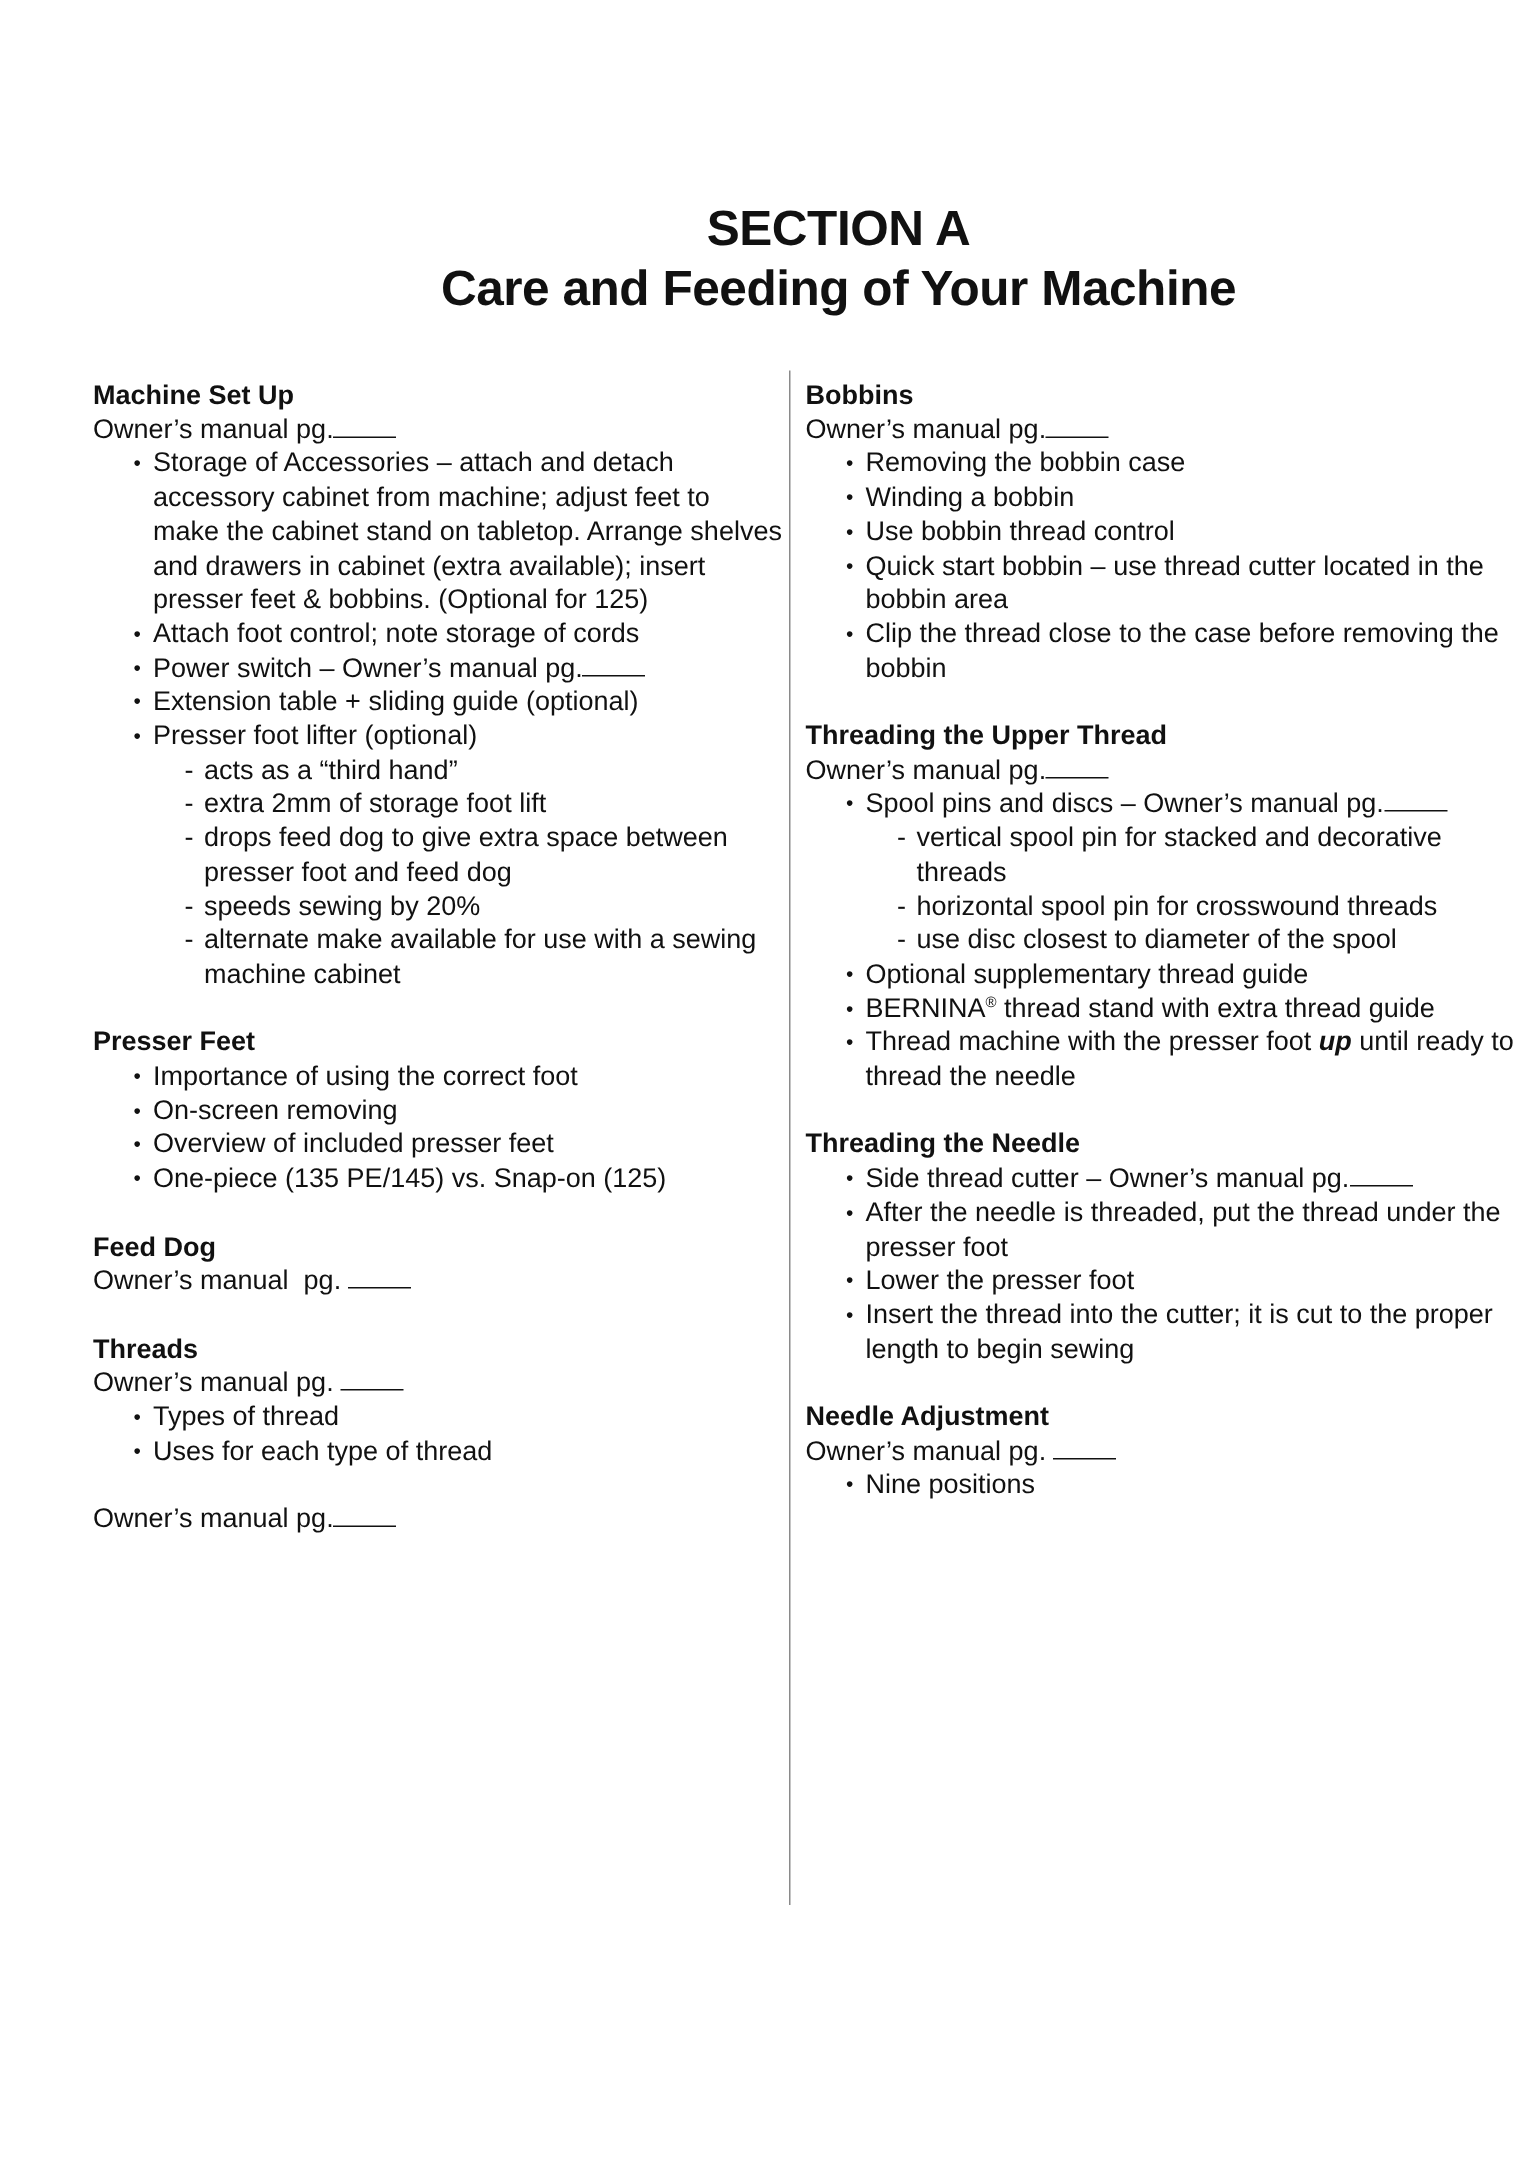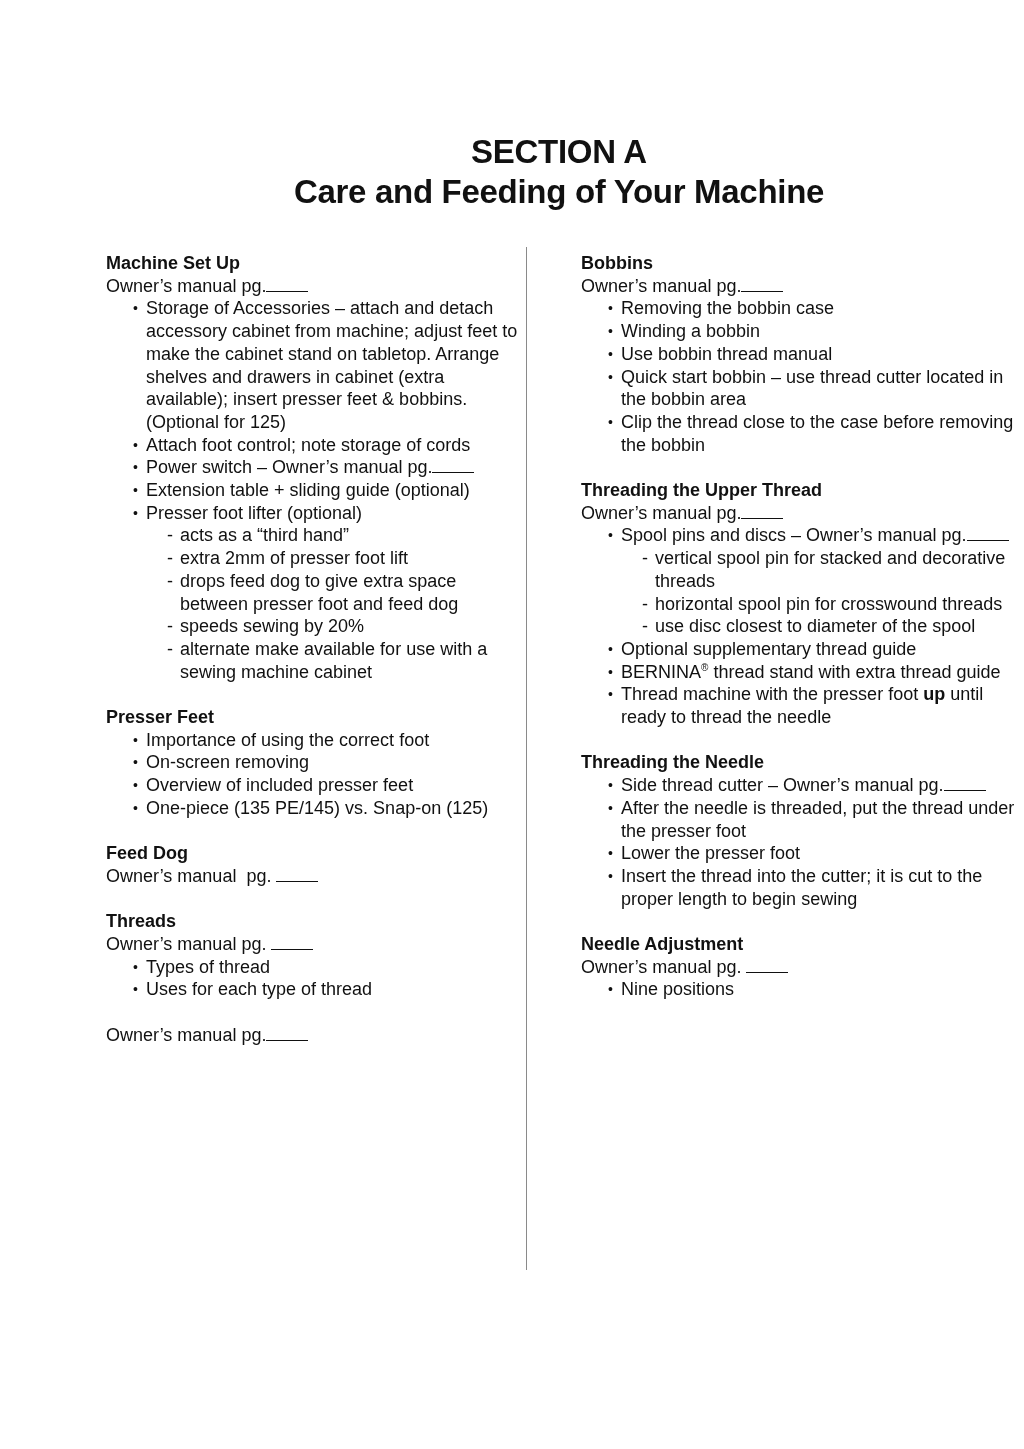--- a/index.html
+++ b/index.html
@@ -37,21 +37,21 @@
       background: #8a8a8a;
     }
     .column {
       position: absolute;
       top: 252px;
       font-size: 18px;
       line-height: 22.7px;
     }
     .col-left { left: 62px; width: 460px; }
     .col-right { left: 537px; width: 480px; }
-    .section { margin-bottom: 22.7px; margin-left: 44px; }
+    .section { margin-bottom: 22.7px; }
     .section-heading {
       font-weight: bold;
       font-size: 18px;
     }
     .manual-ref { white-space: pre; }
     .bullet {
       position: relative;
       padding-left: 40px;
     }
     .bullet::before {
@@ -70,21 +70,21 @@
       left: 61px;
     }
     .blank {
       display: inline-block;
       border-bottom: 1.6px solid #111;
       height: 16px;
       vertical-align: baseline;
     }
     .blank.w4 { width: 42px; }
     .blank.w3 { width: 32px; }
-    .bi { font-weight: bold; }
+    .bi { font-weight: bold; font-style: italic; }
     sup { font-size: 10px; line-height: 0; }
   </style>
 </head>
 <body>
 
 <div class="title-block">
   <div class="title-line">SECTION A</div>
   <div class="title-line">Care and Feeding of Your Machine</div>
 </div>
 
@@ -94,21 +94,21 @@
 
   <div class="section">
     <div class="section-heading">Machine Set Up</div>
     <div><span class="manual-ref">Owner’s manual pg.</span><span class="blank w4"></span></div>
     <div class="bullet">Storage of Accessories – attach and detach accessory cabinet from machine; adjust feet to make the cabinet stand on tabletop. Arrange shelves and drawers in cabinet (extra available); insert presser feet &amp; bobbins. (Optional for 125)</div>
     <div class="bullet">Attach foot control; note storage of cords</div>
     <div class="bullet"><span>Power switch – Owner’s manual pg.</span><span class="blank w4"></span></div>
     <div class="bullet">Extension table + sliding guide (optional)</div>
     <div class="bullet">Presser foot lifter (optional)</div>
     <div class="sub"><span class="dash">-</span><span>acts as a “third hand”</span></div>
-    <div class="sub"><span class="dash">-</span><span>extra 2mm of presser foot lift</span></div>
+    <div class="sub"><span class="dash">-</span><span>extra 2mm of storage foot lift</span></div>
     <div class="sub"><span class="dash">-</span><span>drops feed dog to give extra space between presser foot and feed dog</span></div>
     <div class="sub"><span class="dash">-</span><span>speeds sewing by 20%</span></div>
     <div class="sub"><span class="dash">-</span><span>alternate make available for use with a sewing machine cabinet</span></div>
   </div>
 
   <div class="section">
     <div class="section-heading">Presser Feet</div>
     <div class="bullet">Importance of using the correct foot</div>
     <div class="bullet">On-screen removing</div>
     <div class="bullet">Overview of included presser feet</div>
@@ -132,21 +132,21 @@
   </div>
 </div>
 
 <div class="column col-right">
 
   <div class="section">
     <div class="section-heading">Bobbins</div>
     <div><span class="manual-ref">Owner’s manual pg.</span><span class="blank w4"></span></div>
     <div class="bullet">Removing the bobbin case</div>
     <div class="bullet">Winding a bobbin</div>
-    <div class="bullet">Use bobbin thread manual</div>
+    <div class="bullet">Use bobbin thread control</div>
     <div class="bullet">Quick start bobbin – use thread cutter located in the bobbin area</div>
     <div class="bullet">Clip the thread close to the case before removing the bobbin</div>
   </div>
 
   <div class="section">
     <div class="section-heading">Threading the Upper Thread</div>
     <div><span class="manual-ref">Owner’s manual pg.</span><span class="blank w4"></span></div>
     <div class="bullet"><span>Spool pins and discs – Owner’s manual pg.</span><span class="blank w4"></span></div>
     <div class="sub"><span class="dash">-</span><span>vertical spool pin for stacked and decorative threads</span></div>
     <div class="sub"><span class="dash">-</span><span>horizontal spool pin for crosswound threads</span></div>

